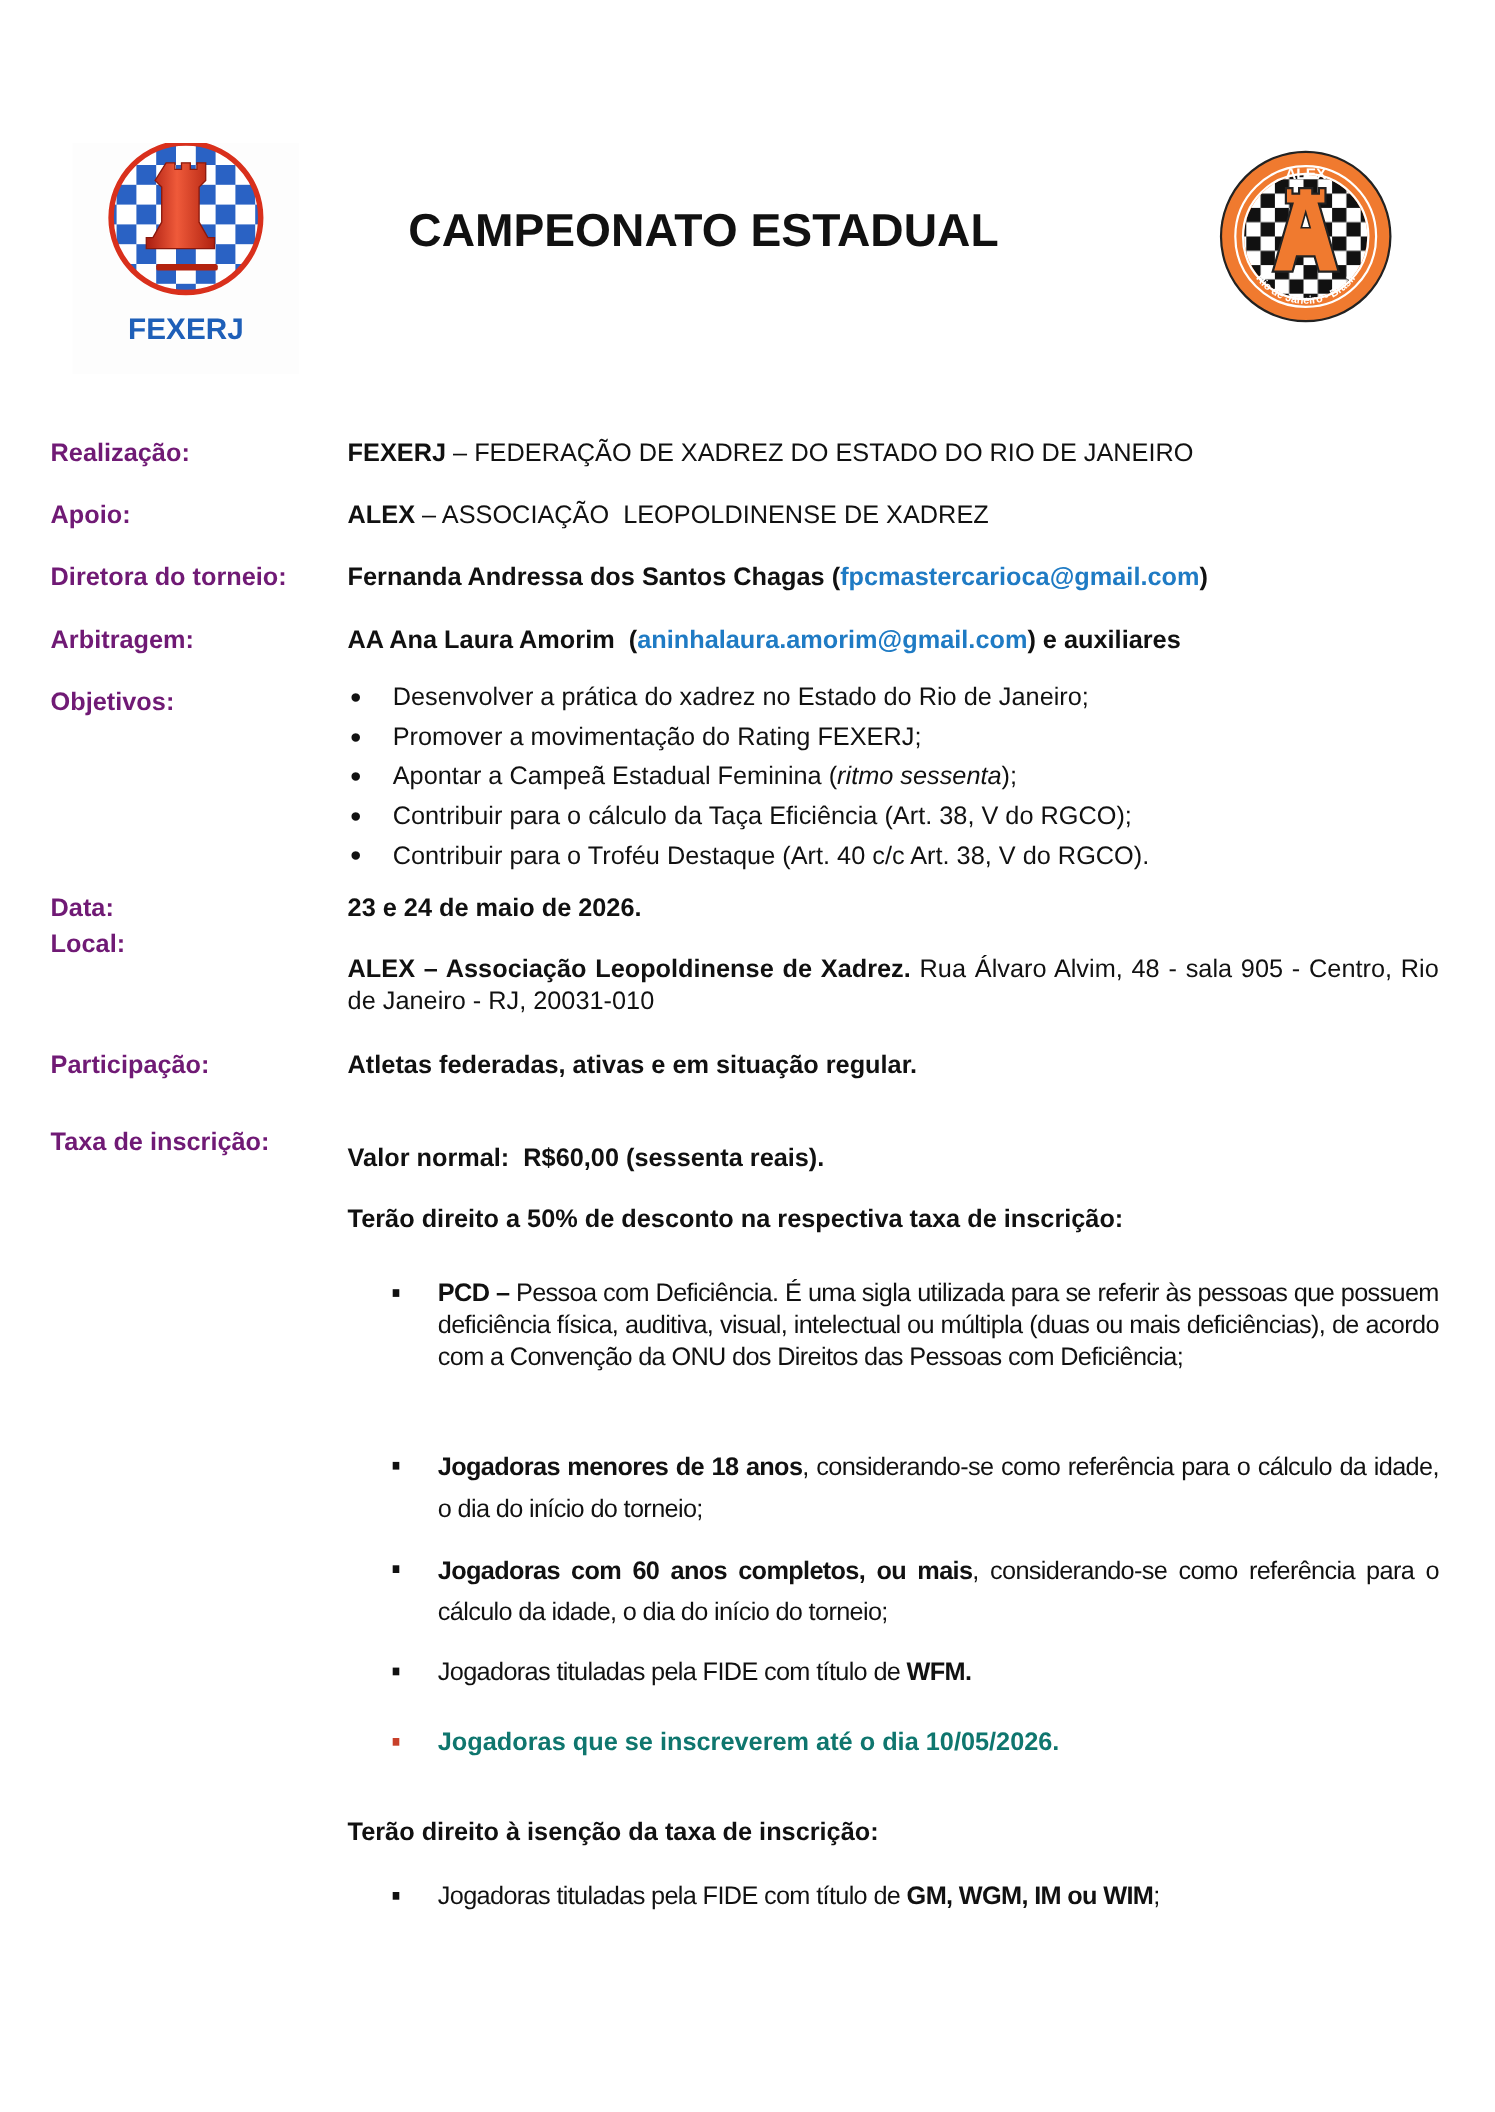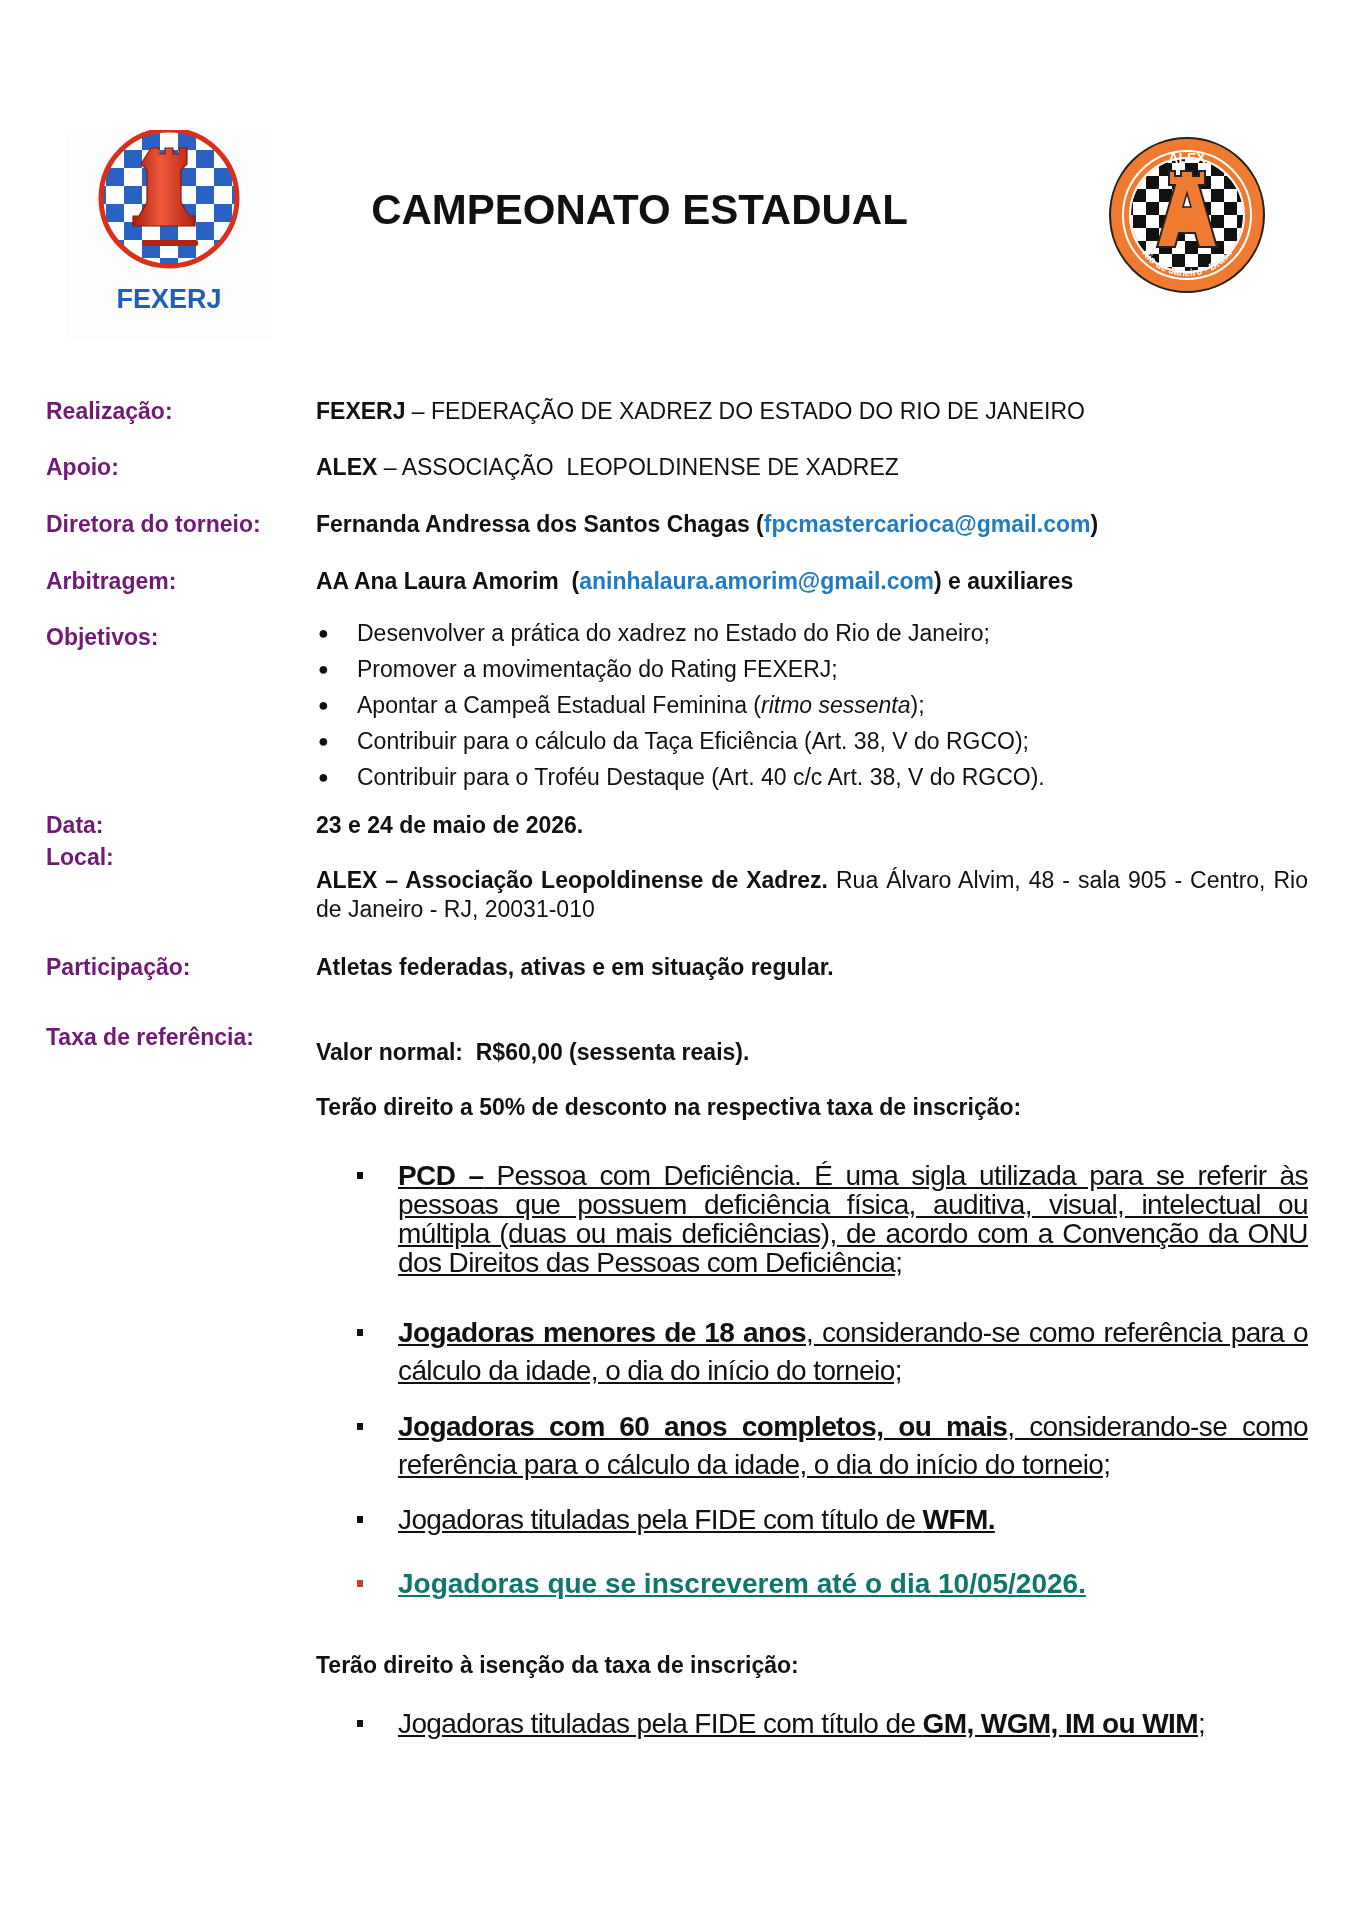--- a/index.html
+++ b/index.html
@@ -13,21 +13,21 @@
   .val { left:316px; font-size:23px; color:#111; white-space:nowrap; }
   .b { font-weight:bold; }
   .link { color:#1f7bc4; }
   .it { font-style:italic; }
   .obj-list { left:316px; top:618px; font-size:23px; }
   .obj-item { height:36px; line-height:30px; position:relative; padding-left:41px; white-space:nowrap; }
   .obj-bullet { position:absolute; left:2px; top:0; font-size:18px; }
   .just { text-align:justify; text-align-last:left; }
   .local { left:316px; width:992px; top:866px; font-size:23px; line-height:29px; }
   .disc-head { left:316px; top:1094px; font-size:23px; font-weight:bold; white-space:nowrap; }
-  .sq-list { left:357px; width:951px; font-size:28px;text-decoration:underline; }
+  .sq-list { left:357px; width:951px; font-size:23px; }
   .sq-item { position:relative; padding-left:41px; line-height:29px; }
   .sq-bullet { position:absolute; left:0; top:11px; width:6px; height:7px; background:#111; }
   .red { color:#0f766e; }
   .red .sq-bullet { background:#c8402a; }
   .tight { letter-spacing:-0.6px; }
 </style>
 </head>
 <body>
 
 <div class="abs" style="left:66px; top:130px; width:206px; height:210px; background:#fdfdfd;">
@@ -135,21 +135,21 @@
 <div class="abs val b" style="top:812px;">23 e 24 de maio de 2026.</div>
 
 <div class="abs label" style="top:844px;">Local:</div>
 <div class="abs local just">
   <span class="b">ALEX – Associação Leopoldinense de Xadrez.</span><span> Rua Álvaro Alvim, 48 - sala 905 - Centro, Rio de Janeiro - RJ, 20031-010</span>
 </div>
 
 <div class="abs label" style="top:954px;">Participação:</div>
 <div class="abs val b" style="top:954px;">Atletas federadas, ativas e em situação regular.</div>
 
-<div class="abs label" style="top:1024px;">Taxa de referência:</div>
+<div class="abs label" style="top:1024px;">Taxa de inscrição:</div>
 <div class="abs val b" style="top:1024px; white-space:pre;margin-top:15px;">Valor normal:  R$60,00 (sessenta reais).</div>
 
 <div class="abs disc-head">Terão direito a 50% de desconto na respectiva taxa de inscrição:</div>
 
 <div class="abs sq-list just tight" style="top:1161px;">
   <div class="sq-item" style="line-height:29px;">
     <span class="sq-bullet"></span>
     <span class="b">PCD –</span><span style="line-height:29px;"> Pessoa com Deficiência. É uma sigla utilizada para se referir às pessoas que possuem deficiência física, auditiva, visual, intelectual ou múltipla (duas ou mais deficiências), de acordo com a Convenção da ONU dos Direitos das Pessoas com Deficiência;</span>
   </div>
 </div>

